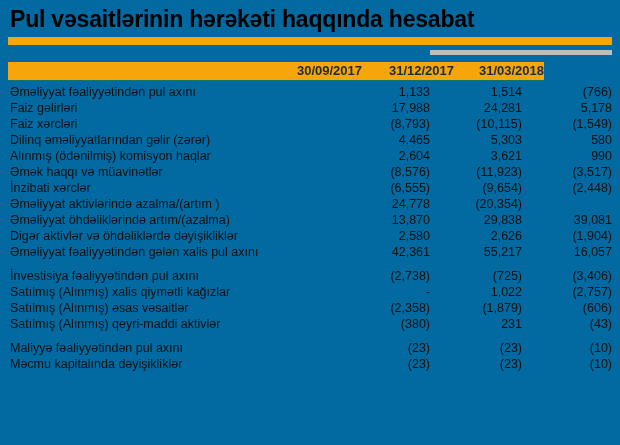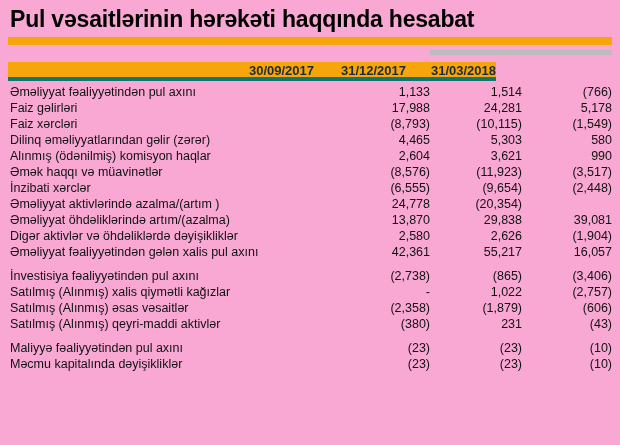--- a/index.html
+++ b/index.html
@@ -1,19 +1,19 @@
 <!DOCTYPE html>
 <html><head>
 <meta charset="utf-8">
 <style>
   html,body{margin:0;padding:0;background:#fff;}
   .page{
     position:relative;
     width:620px;height:445px;
-    background:#f9a8d4;
+    background:#0369a1;
     font-family:"Liberation Sans","DejaVu Sans",sans-serif;
     color:#111;
     overflow:hidden;
   }
   .page-title{
     position:absolute;left:10px;top:4px;width:600px;
     font-size:23px;font-weight:bold;color:#000;
     letter-spacing:-0.2px;line-height:30px;white-space:nowrap;
   }
   .accent-bar{
@@ -23,23 +23,23 @@
   .gray-bar{
     position:absolute;left:430px;top:50px;width:182px;height:5px;
     background:#BDBDBD;
   }
   .grid{
     display:grid;
     grid-template-columns:1fr 92px 92px 90px;
     align-items:center;
   }
   .header-band{
-    position:absolute;left:8px;top:62px;width:488px;height:19px;
+    position:absolute;left:8px;top:62px;width:536px;height:19px;
     background:#F6A60B;
-    border-bottom:4px solid #0f766e;
+    border-bottom:1px solid #0f766e;
     box-sizing:border-box;
   }
   .header-band .cell{
     font-size:13px;font-weight:bold;color:#1B2A41;
     text-align:right;line-height:18px;white-space:nowrap;
   }
   .table{
     position:absolute;left:8px;top:84px;width:604px;
   }
   .section{margin:0;}
@@ -136,21 +136,21 @@
           <div class="cell label">Əməliyyat fəaliyyətindən gələn xalis pul axını</div>
           <div class="cell num">42,361</div>
           <div class="cell num">55,217</div>
           <div class="cell num">16,057</div>
         </div>
       </div>
       <div class="section">
         <div class="row grid bold">
           <div class="cell label">İnvestisiya fəaliyyətindən pul axını</div>
           <div class="cell num">(2,738)</div>
-          <div class="cell num">(865)</div>
+          <div class="cell num">(725)</div>
           <div class="cell num">(3,406)</div>
         </div>
         <div class="row grid">
           <div class="cell label">Satılmış (Alınmış)  xalis qiymətli kağızlar</div>
           <div class="cell num">-</div>
           <div class="cell num">1,022</div>
           <div class="cell num">(2,757)</div>
         </div>
         <div class="row grid">
           <div class="cell label">Satılmış (Alınmış) əsas vəsaitlər</div>

